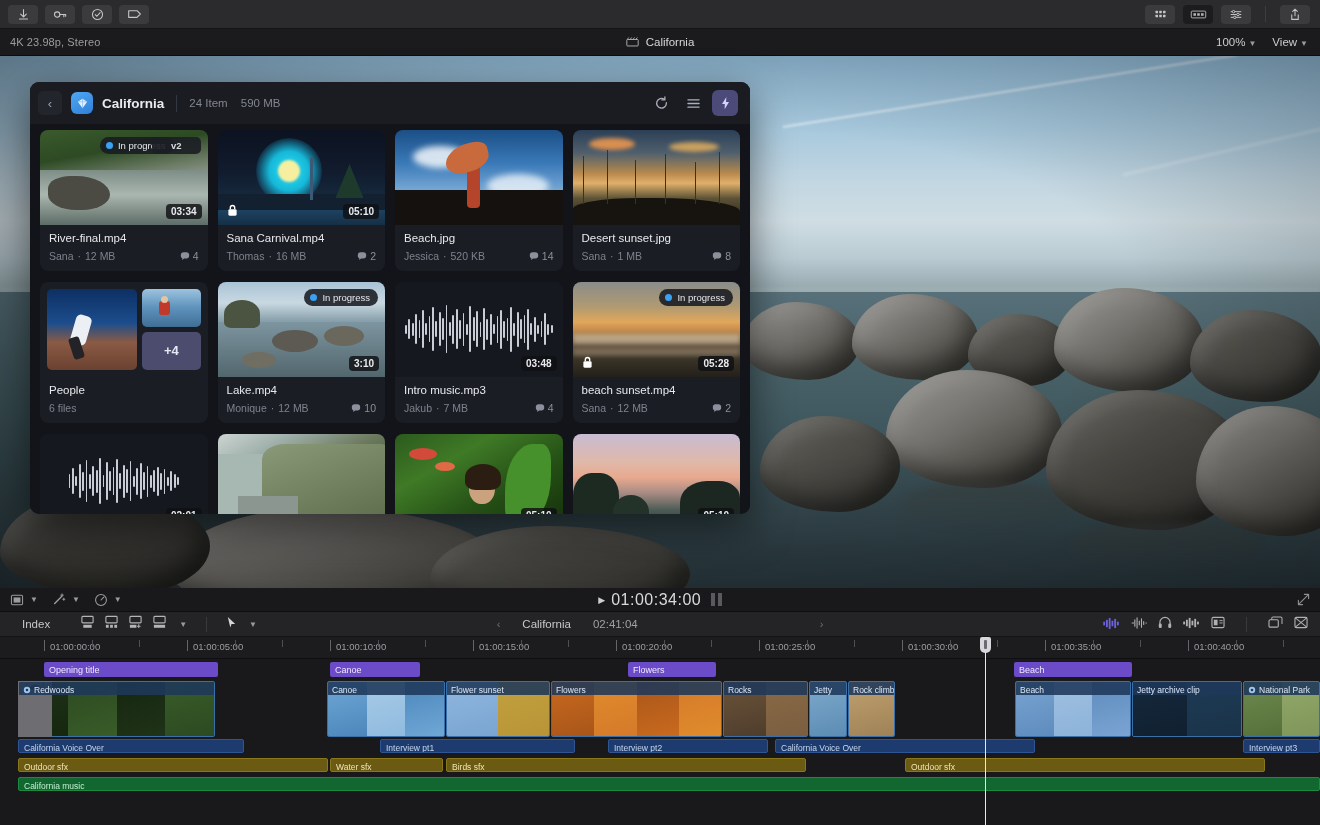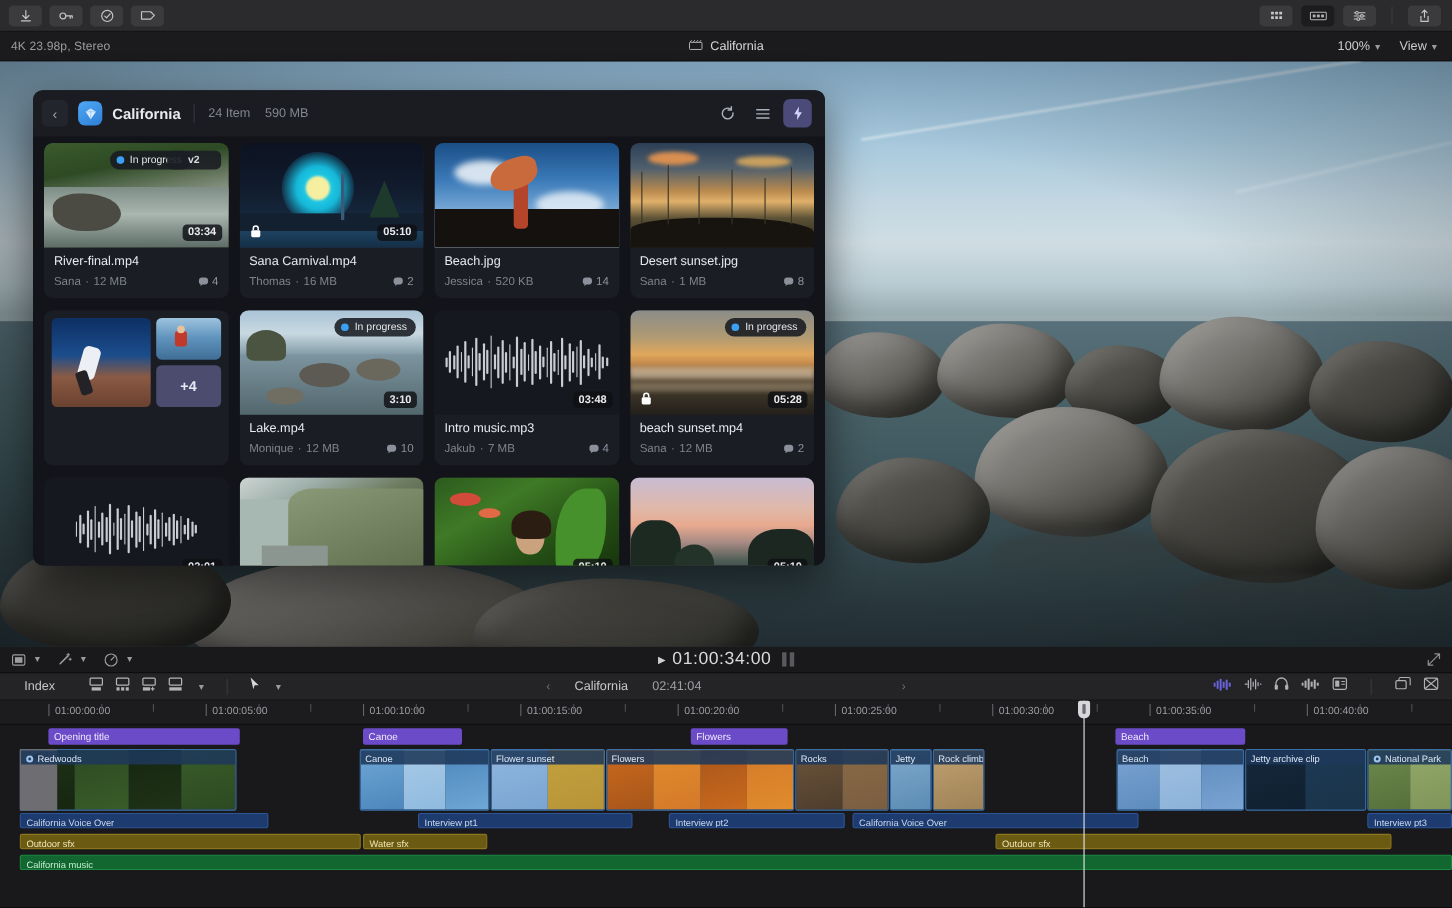--- a/index.html
+++ b/index.html
@@ -540,20 +540,26 @@
           <div class="folder-main" style="background:linear-gradient(to bottom,#0d2f63 0%,#1b4d8c 42%,#8a5a44 66%,#6b4130 100%);">
             <div style="position:absolute;left:26px;top:26px;width:16px;height:30px;background:#eceff3;border-radius:5px;transform:rotate(16deg);"></div>
             <div style="position:absolute;left:24px;top:48px;width:11px;height:22px;background:#232226;border-radius:3px;transform:rotate(-18deg);"></div>
           </div>
           <div class="folder-side">
             <div style="background:linear-gradient(to bottom,#9dc3de 0%,#5f93bd 48%,#3f6e95 100%);">
               <div style="position:absolute;left:17px;top:12px;width:11px;height:14px;background:#c0392b;border-radius:3px;"></div>
               <div style="position:absolute;left:19px;top:7px;width:7px;height:7px;background:#e8c29c;border-radius:50%;"></div>
             </div>
             <div class="folder-more">+4</div>
+          </div>
+        </div>
+        <div class="card-body">
+          <div class="card-name">People</div>
+          <div class="card-sub">
+            <span>6 files</span>
           </div>
         </div>
       </div>
 
       <div class="card">
         <div class="card-thumb" style="background:linear-gradient(to bottom,#a9c3d6 0%,#c9d9e2 22%,#8ba3ae 40%,#5c7178 60%,#47595f 100%);">
           <div style="position:absolute;left:0;top:40px;width:100%;height:55px;background:linear-gradient(to bottom,#7d95a0,#52666d);"></div>
           <div style="position:absolute;left:6px;top:18px;width:36px;height:28px;background:#4a5440;border-radius:50% 50% 20% 20%;"></div>
           <div style="position:absolute;left:54px;top:48px;width:46px;height:22px;background:#5c5a52;border-radius:50%;"></div>
           <div style="position:absolute;left:106px;top:44px;width:40px;height:20px;background:#6a675d;border-radius:50%;"></div>
@@ -1029,20 +1035,21 @@
     <div class="track-audio" id="audio-0">
         <div class="aclip blue" style="left: 18px; width: 226px;">California Voice Over</div>
         <div class="aclip blue" style="left: 380px; width: 195px;">Interview pt1</div>
         <div class="aclip blue" style="left: 608px; width: 160px;">Interview pt2</div>
         <div class="aclip blue" style="left: 775px; width: 260px;">California Voice Over</div>
         <div class="aclip blue" style="left: 1243px; width: 77px;">Interview pt3</div>
       </div>
     <div class="track-audio" id="audio-1">
         <div class="aclip gold" style="left: 18px; width: 310px;">Outdoor sfx</div>
         <div class="aclip gold" style="left: 330px; width: 113px;">Water sfx</div>
+        <div class="aclip gold" style="left: 446px; width: 360px;">Birds sfx</div>
         <div class="aclip gold" style="left: 905px; width: 360px;">Outdoor sfx</div>
       </div>
     <div class="track-audio" id="audio-2">
         <div class="aclip green" style="left: 18px; width: 1302px;">California music</div>
       </div>
     <div class="playhead" id="playhead" style="left: 985px;">
       <div class="playhead-knob"></div>
     </div>
   </div>
 

